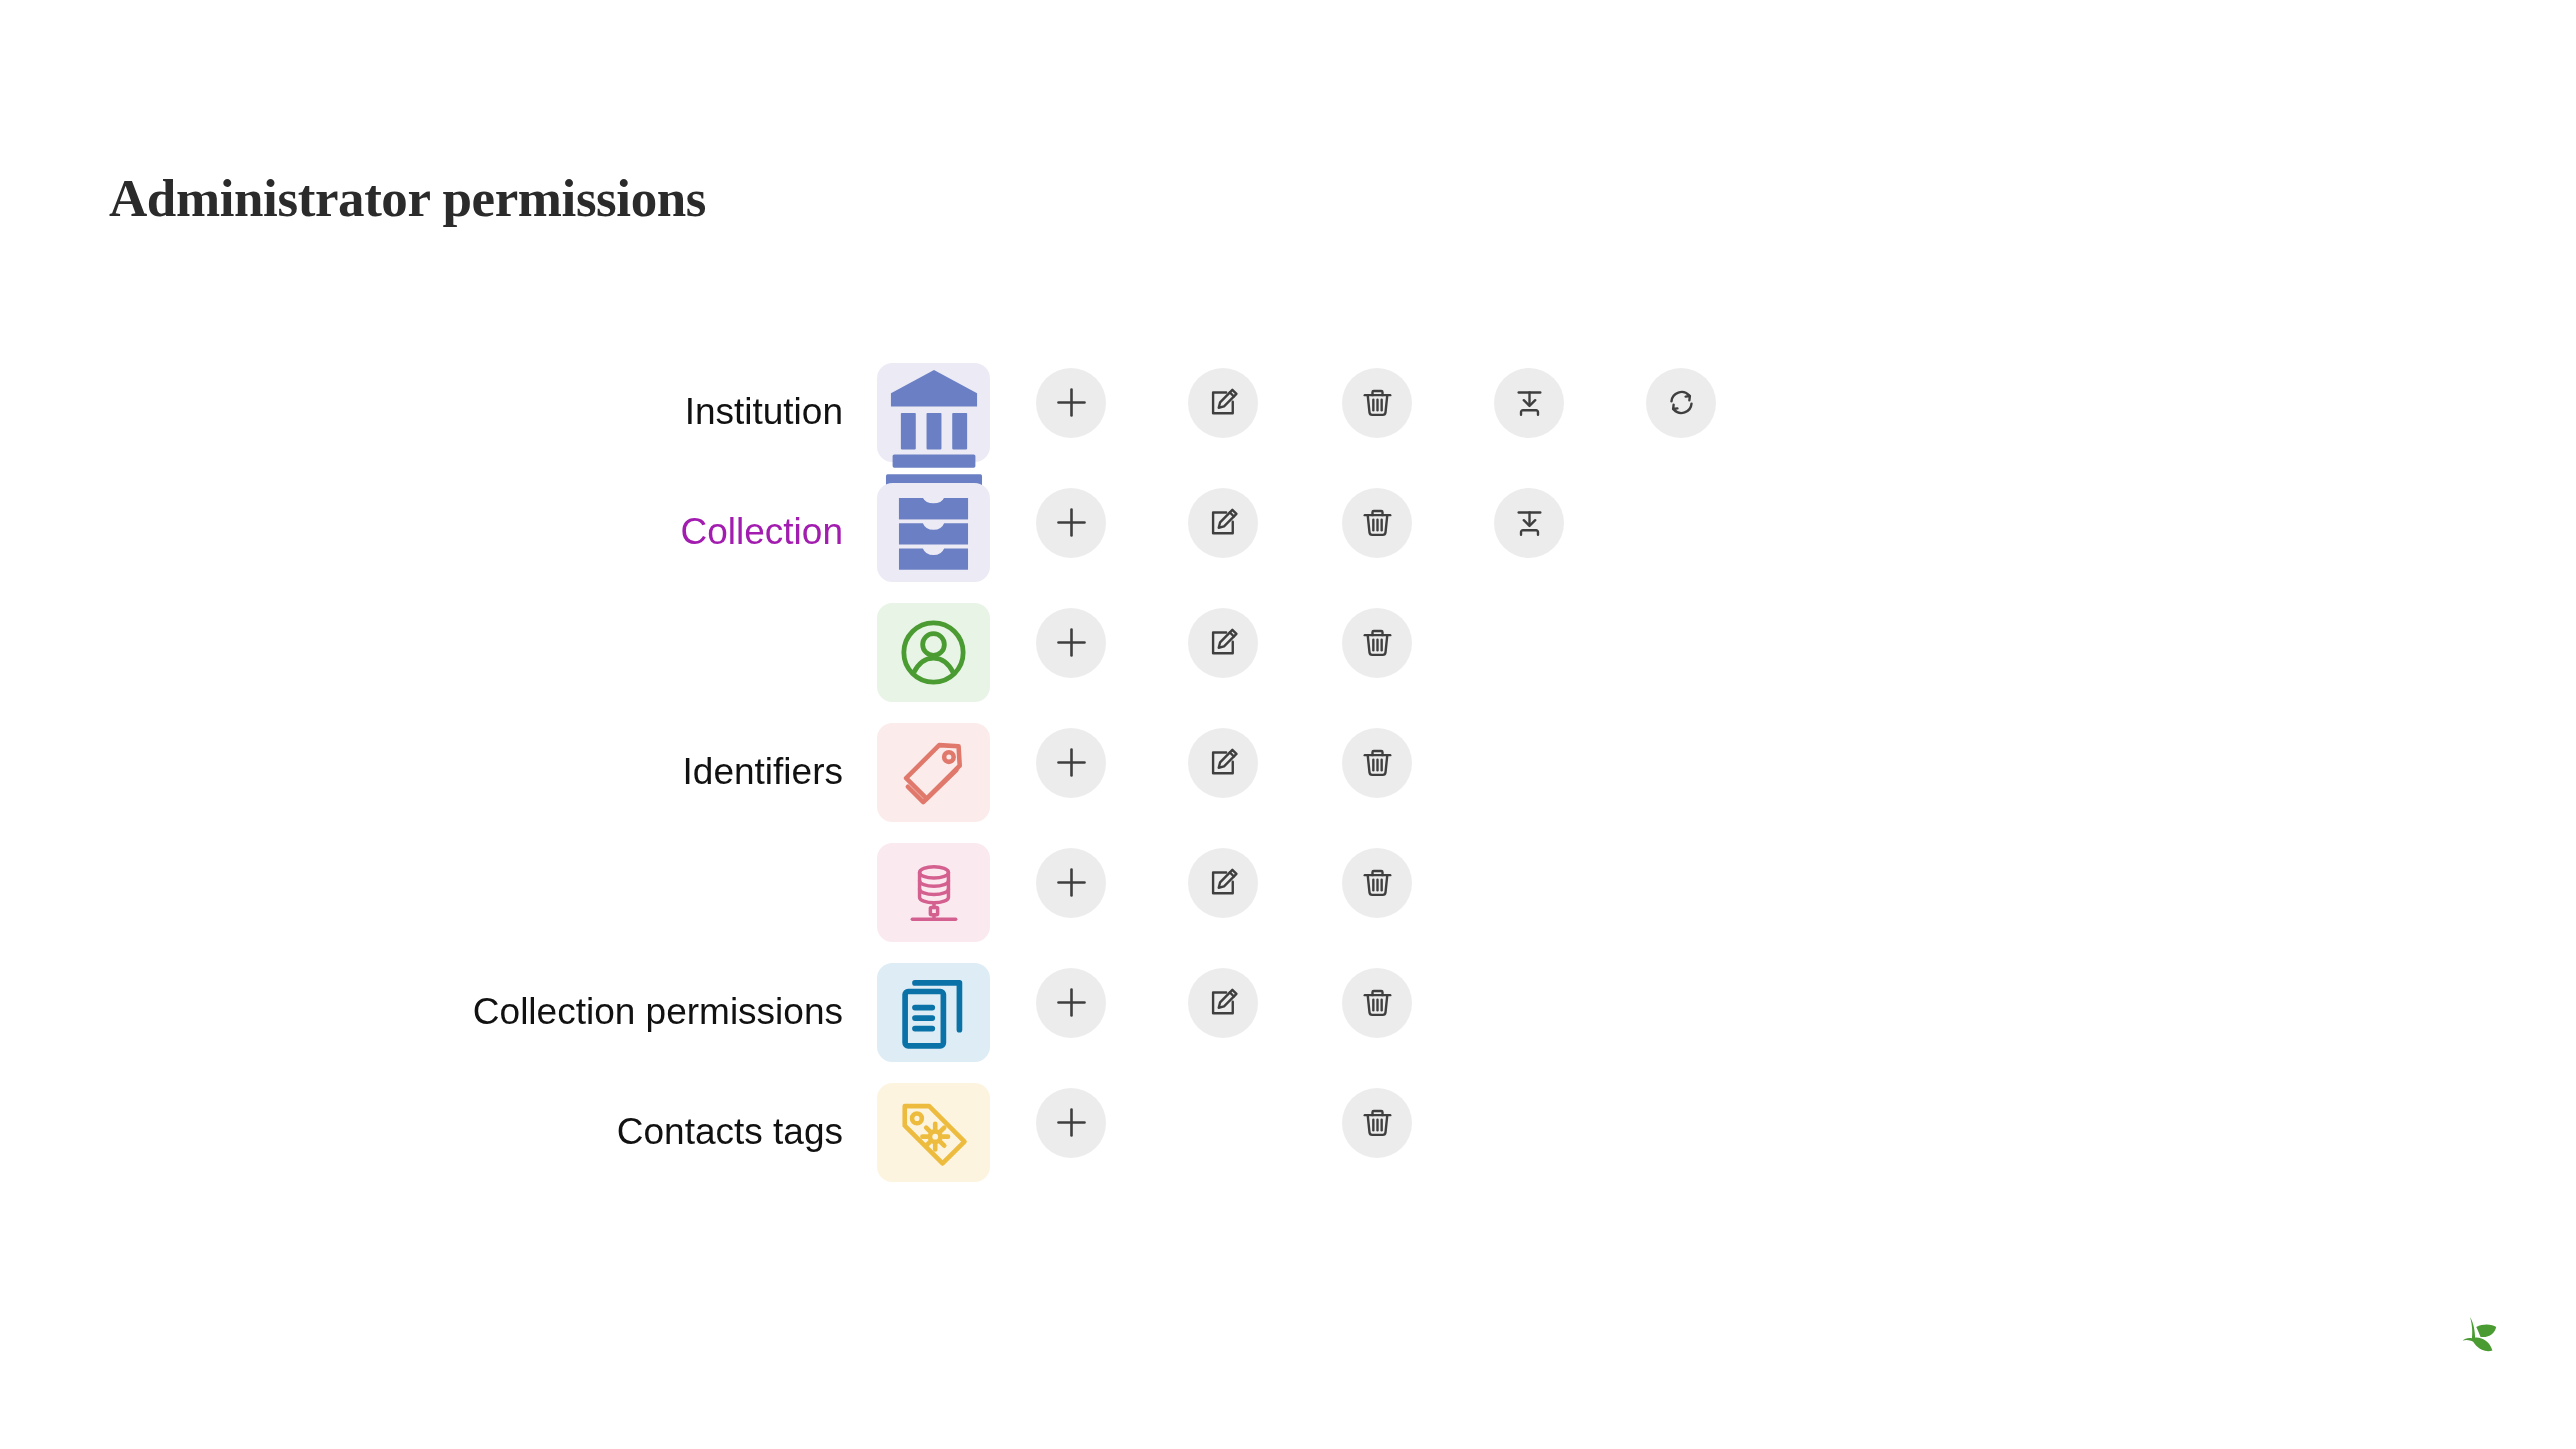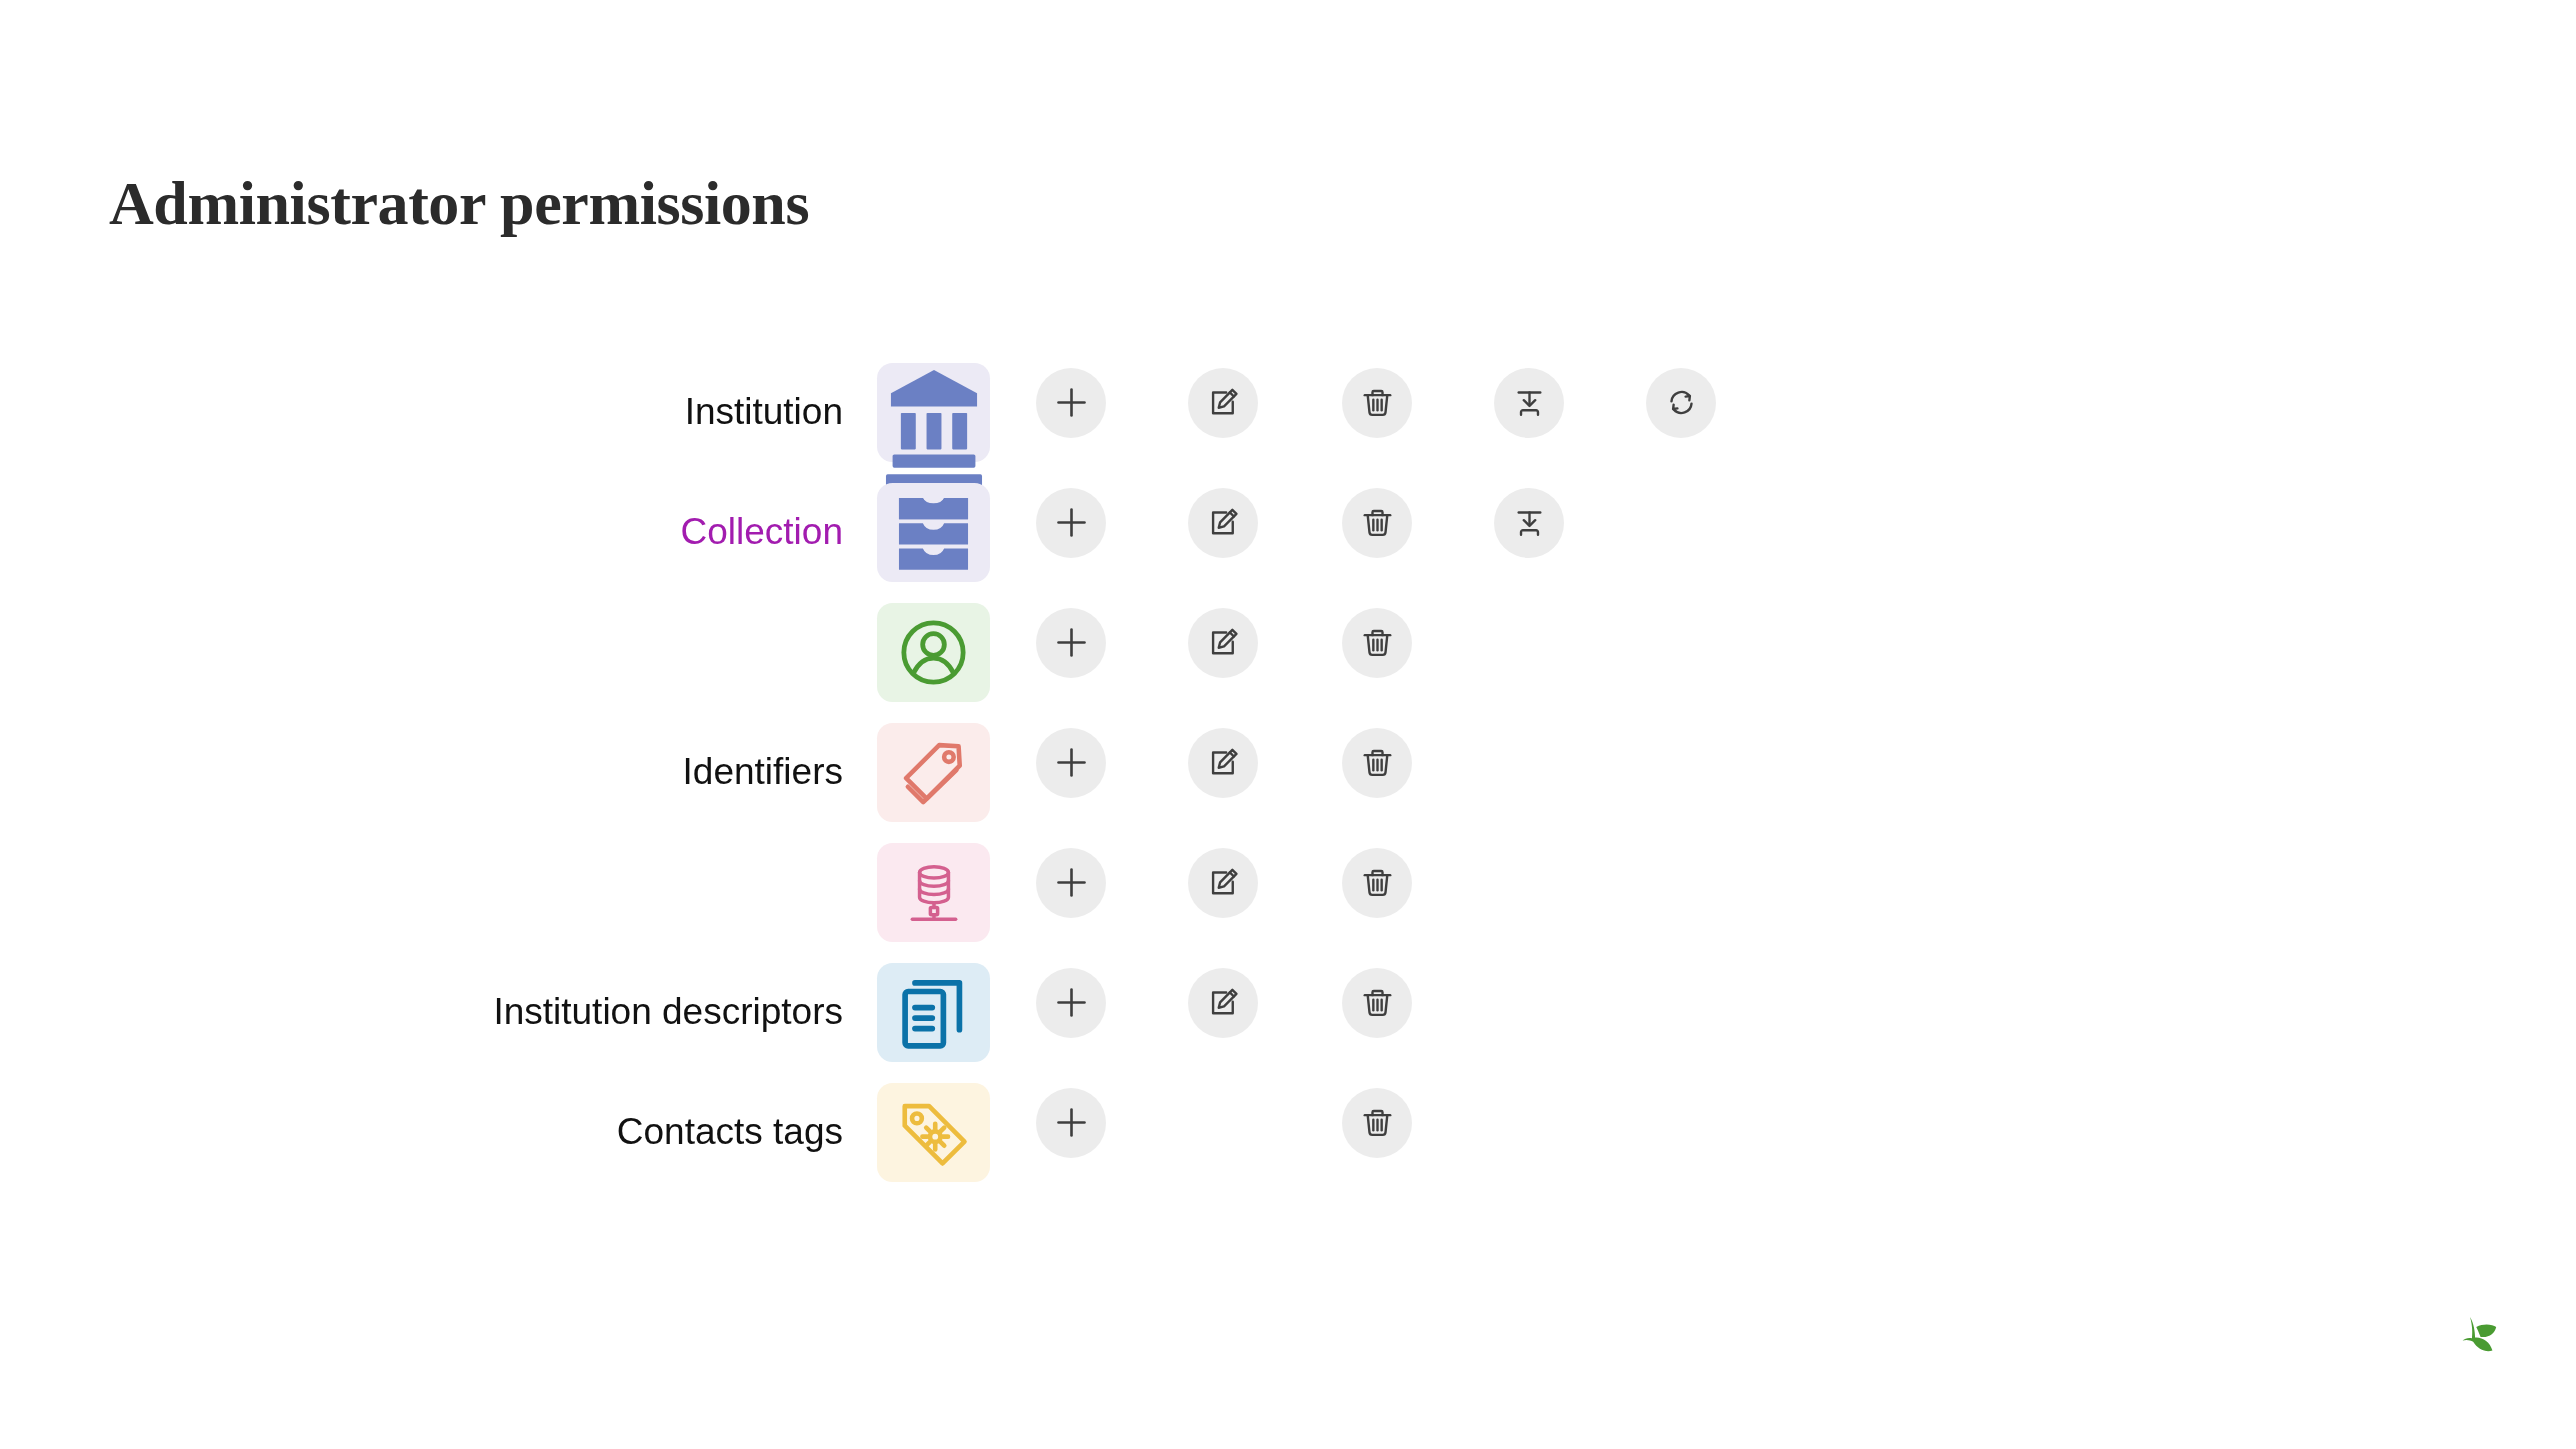--- a/index.html
+++ b/index.html
@@ -17,21 +17,21 @@
     -webkit-font-smoothing: antialiased;
   }
 
   
   #page-title {
     position: absolute;
     left: 109px;
     top: 172px;
     font-family: "Liberation Serif", "DejaVu Serif", serif;
     font-weight: 700;
-    font-size: 62px;
+    font-size: 53px;
     line-height: 1;
     letter-spacing: -0.4px;
     color: #2b2b2b;
     white-space: nowrap;
   }
 
   
   #permissions-grid {
     position: absolute;
     left: 0;
@@ -411,21 +411,21 @@
                 <path d="M18.6 20.5 V34"></path>
                 <path d="M24 20.5 V34"></path>
                 <path d="M29.4 20.5 V34"></path>
               </g>
             </svg>
           </span>
         </button>
       </div>
     </div>
     <div class="perm-row">
-      <div class="row-label" style="color: rgb(17, 17, 17);">Institution descriptors</div>
+      <div class="row-label" style="color: rgb(17, 17, 17);">Collection permissions</div>
       <div class="entity-tile" style="background: rgb(221, 236, 245);">
         <svg viewBox="0 0 64 64" width="79" height="79" xmlns="http://www.w3.org/2000/svg" aria-hidden="true">
           <g fill="none" stroke="#0b72a8" stroke-width="4.6" stroke-linecap="round" stroke-linejoin="round">
             <path d="M17 8 H53 V46"></path>
             <rect x="9" y="15" width="31" height="44" rx="2.5"></rect>
             <path d="M17 28 H31"></path>
             <path d="M17 36.5 H31"></path>
             <path d="M17 45 H31"></path>
           </g>
         </svg>

